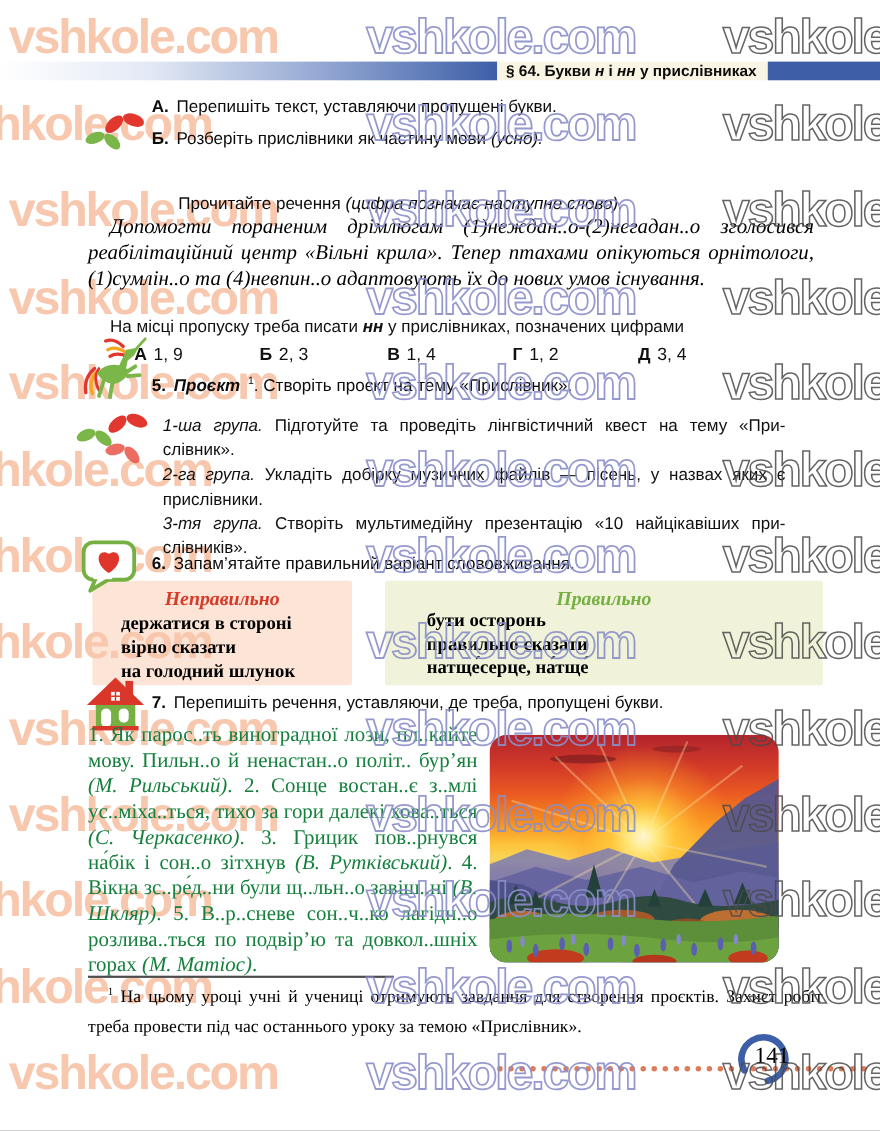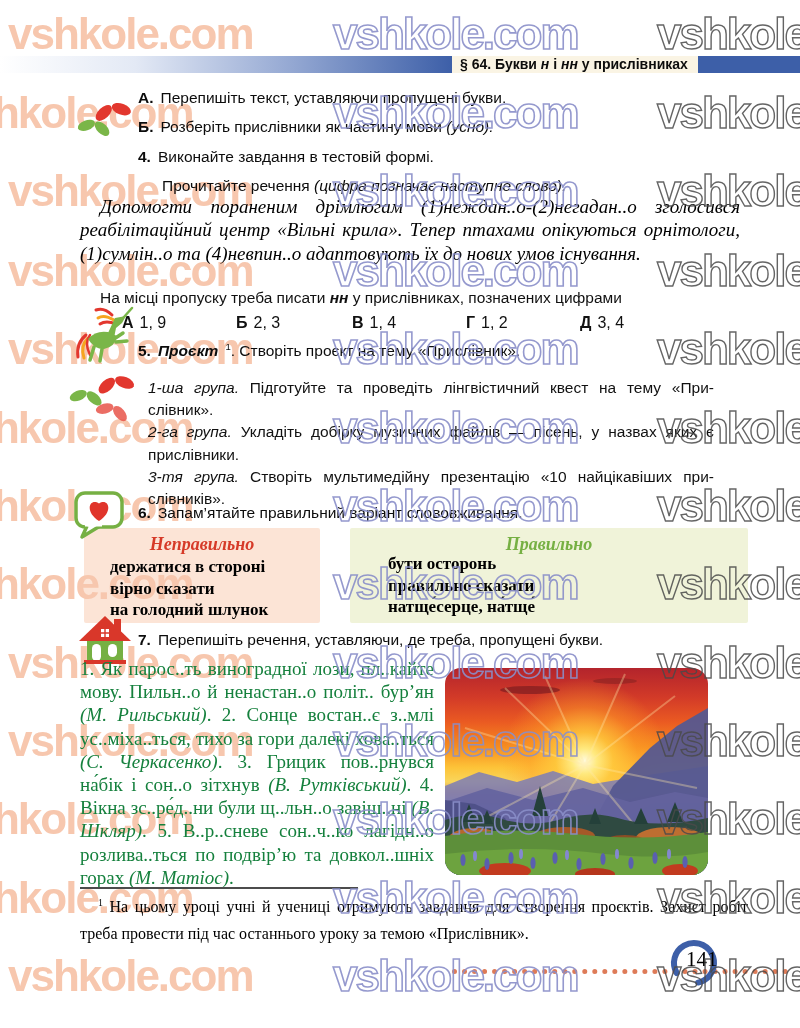--- a/index.html
+++ b/index.html
@@ -121,23 +121,20 @@
       <ellipse cx="8" cy="-1" rx="9" ry="5" transform="rotate(32 8 -1)" fill="#7ab648"></ellipse>
     </g>
   </svg>
 
   <div class="abs task" style="left:138px;top:88px;width:600px">
     <b>А.</b><span>Перепишіть текст, уставляючи пропущені букви.</span>
   </div>
   <div class="abs task" style="left:138px;top:117px;width:600px">
     <b>Б.</b><span>Розберіть прислівники як частину мови </span><i class="sans-it">(усно).</i>
   </div>
-  <div class="abs task" style="left:138px;top:147px;width:600px">
-    <b>4.</b><span>Виконайте завдання в тестовій формі.</span>
-  </div>
   <div class="abs task" style="left:162px;top:176px;width:570px">
     <span>Прочитайте речення </span><i class="sans-it">(цифра позначає наступне слово).</i>
   </div>
 
   <div class="abs quiz-par" style="left:80px;top:195px">
     <span>Допомогти пораненим дрімлюгам </span><b>(1)неждан..о-(2)негадан..о</b><span> зголо­сився реабілітаційний центр «Вільні крила». Тепер птахами опікуються орнітологи, </span><b>(1)сумлін..о</b><span> та </span><b>(4)невпин..о</b><span> адаптовують їх до нових умов існування.</span>
   </div>
 
   <div class="abs note" style="left:100px;top:288px;width:640px">
     <span>На місці пропуску треба писати </span><b><i>нн</i></b><span> у прислівниках, позначених цифрами</span>

